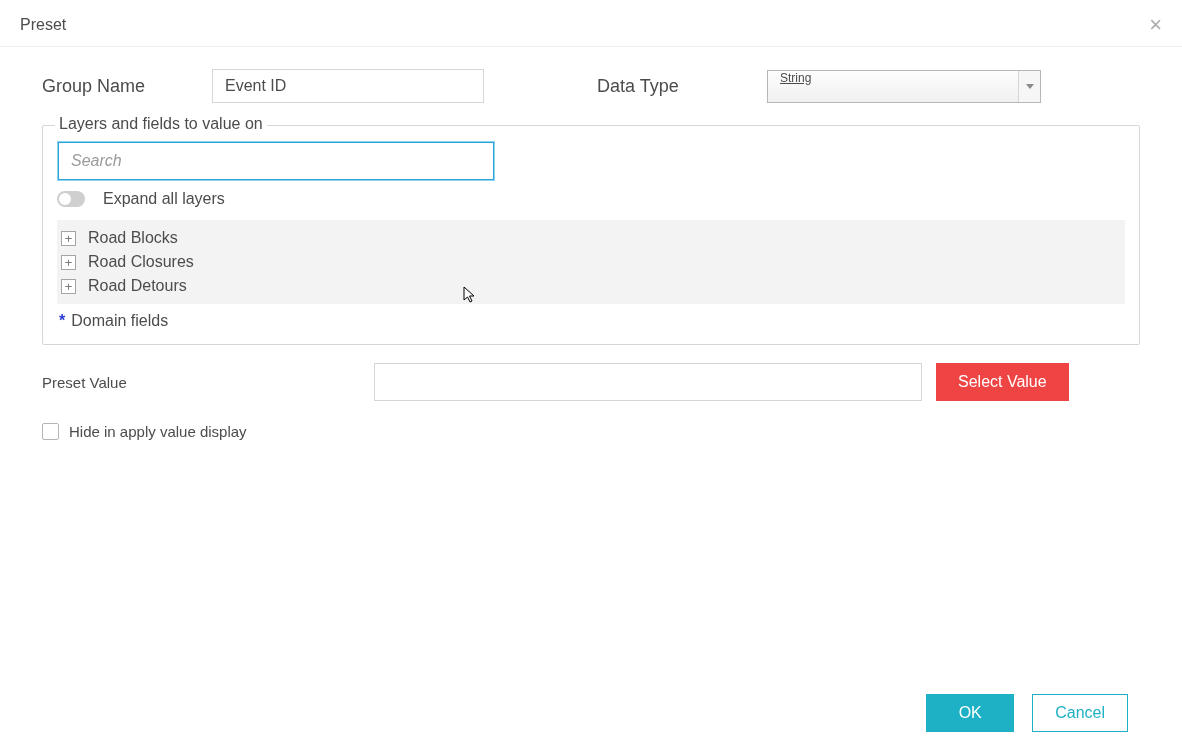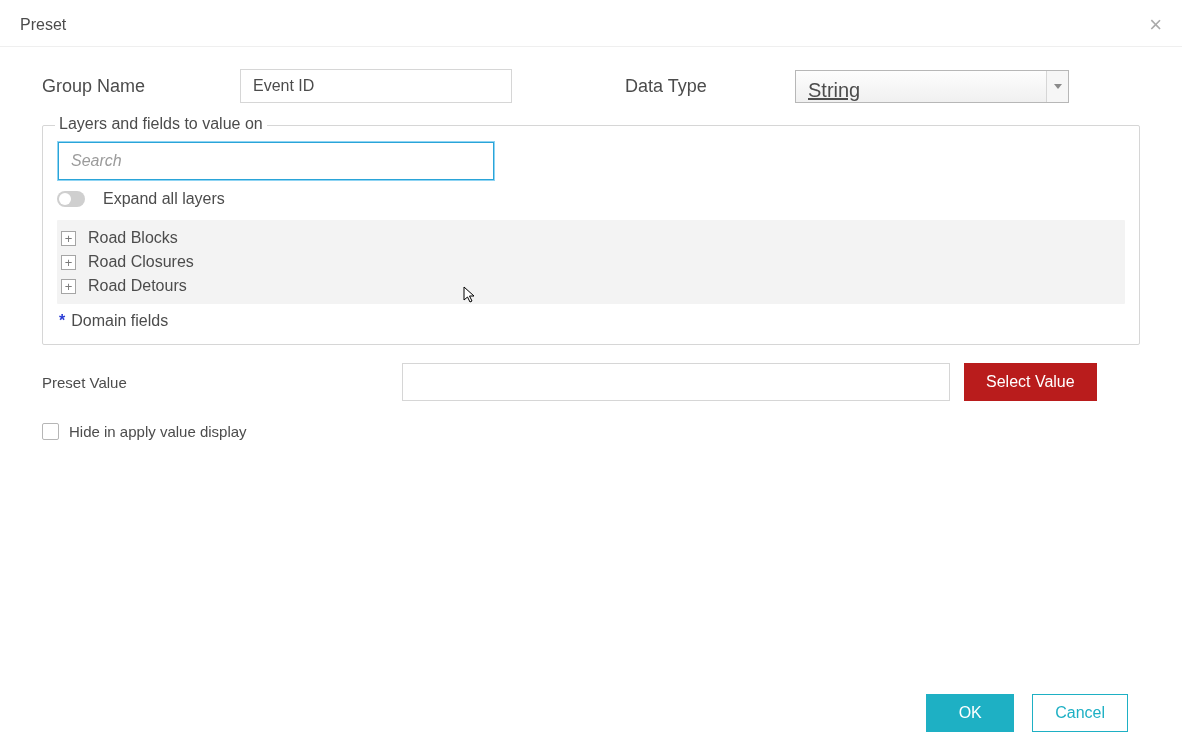--- a/index.html
+++ b/index.html
@@ -54,39 +54,38 @@
       font-weight: 400;
     }
     .text-input {
       height: 34px;
       border: 1px solid #d6d6d6;
       padding: 0 12px;
       font-size: 16px;
       color: #4c4c4c;
       font-family: inherit;
       outline: none;
-      margin-left: 28px;
     }
     .group-name-input {
       width: 272px;
     }
     .data-type-label {
       margin-left: 113px;
       width: 140px;
     }
     .select-wrap {
       position: relative;
       width: 274px;
       height: 33px;
       border: 1px solid #b7b7b7;
       background: linear-gradient(#fdfdfd, #f0f0f0);
       display: flex;
-      align-items: flex-end;
+      align-items: flex-start;
       padding: 0 12px;
-      font-size: 20px;
+      font-size: 12px;
       color: #4c4c4c;
       text-decoration: underline;
     }
     .select-arrow {
       position: absolute;
       right: 0;
       top: 0;
       bottom: 0;
       width: 22px;
       background: #f6f6f6;
@@ -216,21 +215,21 @@
     }
     .btn {
       height: 38px;
       padding: 0 22px;
       font-size: 16px;
       font-family: inherit;
       border: none;
       cursor: pointer;
     }
     .btn-primary {
-      background: #b91c1c;
+      background: #ef4444;
       color: #fff;
     }
     .btn-primary-footer {
       background: #1eb0c4;
       color: #fff;
       min-width: 88px;
     }
     .btn-secondary {
       background: #fff;
       color: #1eb0c4;

